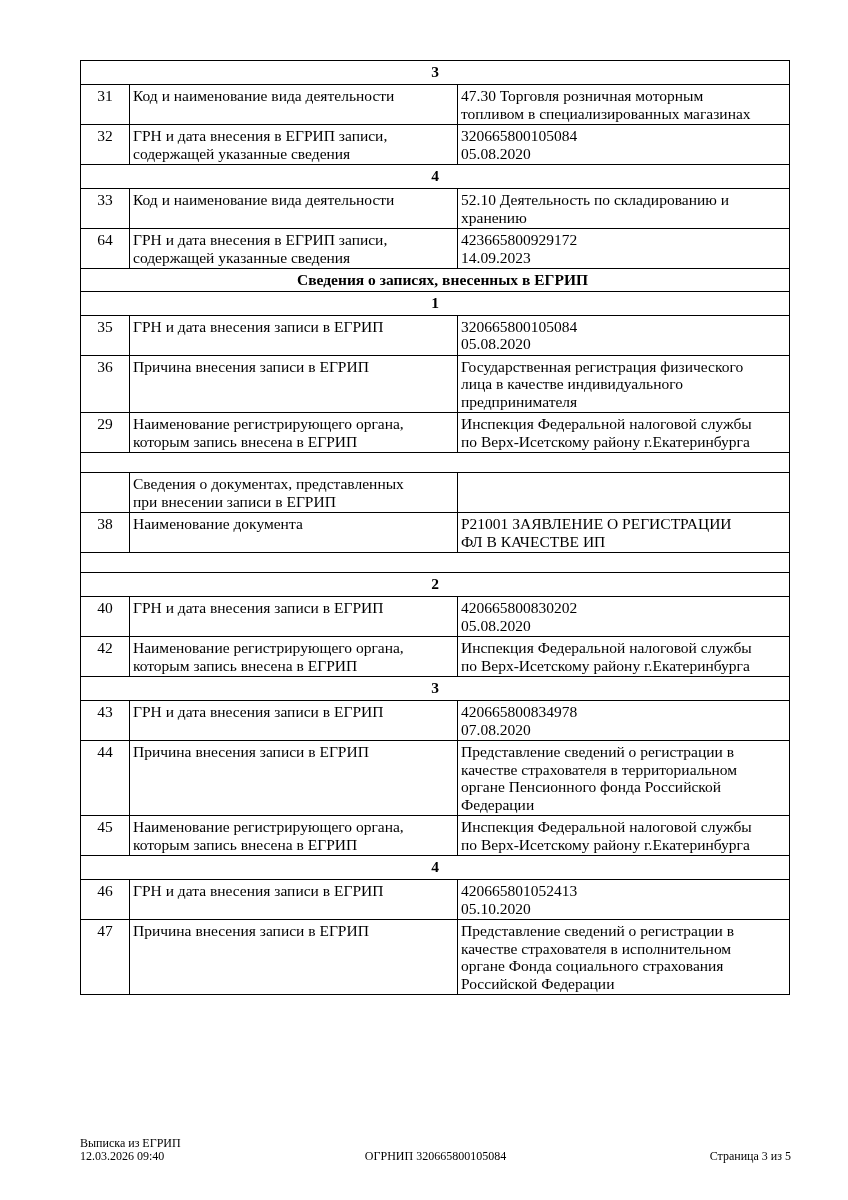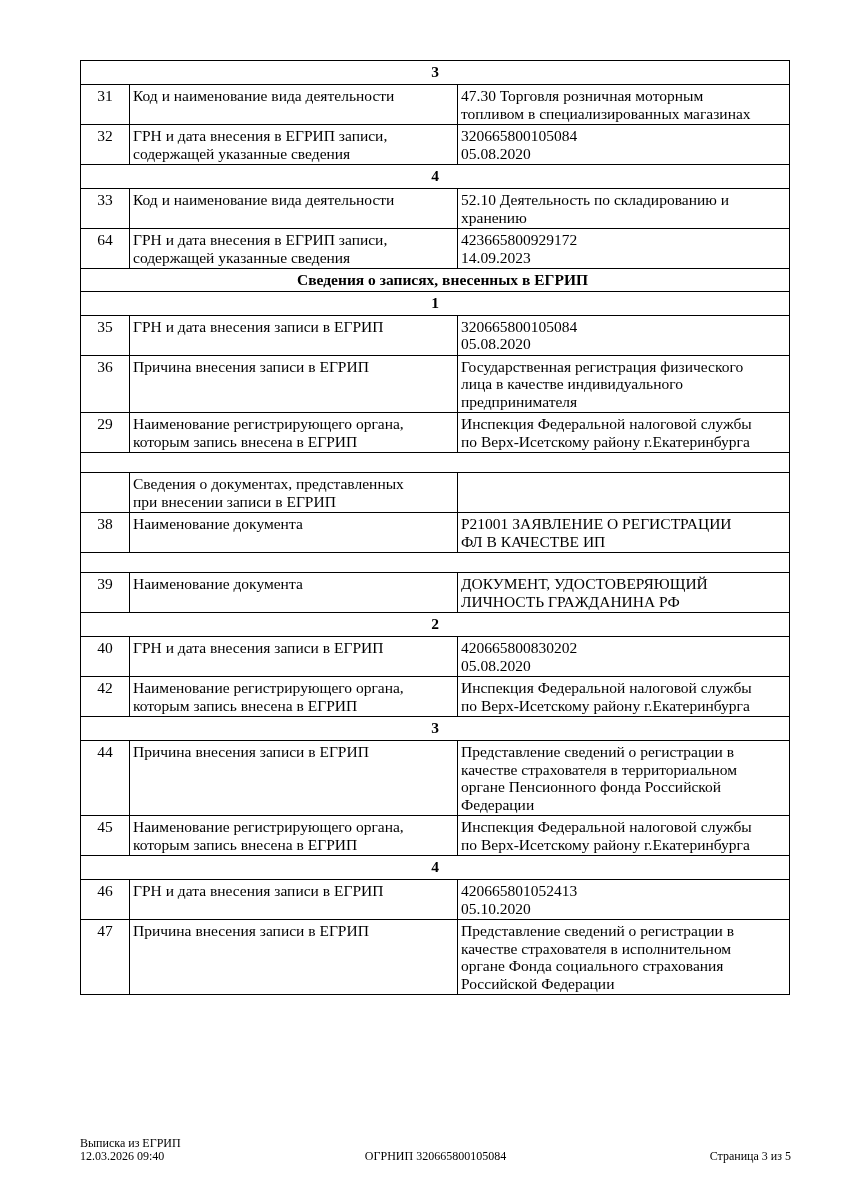--- a/index.html
+++ b/index.html
@@ -162,43 +162,43 @@
       <tr>
         <td class="cell-num" style="border-color: rgb(0, 0, 0);">38</td>
         <td class="cell-label" style="border-color: rgb(0, 0, 0);">Наименование документа</td>
         <td class="cell-value" style="border-color: rgb(0, 0, 0);">Р21001 ЗАЯВЛЕНИЕ О РЕГИСТРАЦИИ
 ФЛ В КАЧЕСТВЕ ИП</td>
       </tr>
       <tr>
         <td class="cell-spacer" colspan="3" style="border-color: rgb(0, 0, 0);"></td>
       </tr>
       <tr>
-        <td class="cell-num" style="border-color: rgb(0, 0, 0);">39</td>
-        <td class="cell-label" style="border-color: rgb(0, 0, 0);">Наименование документа</td>
-        <td class="cell-value" style="border-color: rgb(0, 0, 0);">ДОКУМЕНТ, УДОСТОВЕРЯЮЩИЙ
-ЛИЧНОСТЬ ГРАЖДАНИНА РФ</td>
-      </tr>
-      <tr>
         <td class="cell-section" colspan="3" style="border-color: rgb(0, 0, 0);">2</td>
       </tr>
       <tr>
         <td class="cell-num" style="border-color: rgb(0, 0, 0); margin-left: 31px;">40</td>
         <td class="cell-label" style="border-color: rgb(0, 0, 0);">ГРН и дата внесения записи в ЕГРИП</td>
         <td class="cell-value" style="border-color: rgb(0, 0, 0);">420665800830202
 05.08.2020</td>
       </tr>
       <tr>
         <td class="cell-num" style="border-color: rgb(0, 0, 0);">42</td>
         <td class="cell-label" style="border-color: rgb(0, 0, 0);">Наименование регистрирующего органа,
 которым запись внесена в ЕГРИП</td>
         <td class="cell-value" style="border-color: rgb(0, 0, 0);">Инспекция Федеральной налоговой службы
 по Верх-Исетскому району г.Екатеринбурга</td>
       </tr>
       <tr>
         <td class="cell-section" colspan="3" style="border-color: rgb(0, 0, 0);">3</td>
+      </tr>
+      <tr>
+        <td class="cell-num" style="border-color: rgb(0, 0, 0);">43</td>
+        <td class="cell-label" style="border-color: rgb(0, 0, 0);">ГРН и дата внесения записи в ЕГРИП</td>
+        <td class="cell-value" style="border-color: rgb(0, 0, 0);">420665800834978
+07.08.2020</td>
       </tr>
       <tr>
         <td class="cell-num" style="border-color: rgb(0, 0, 0);">44</td>
         <td class="cell-label" style="border-color: rgb(0, 0, 0);">Причина внесения записи в ЕГРИП</td>
         <td class="cell-value" style="border-color: rgb(0, 0, 0);">Представление сведений о регистрации в
 качестве страхователя в территориальном
 органе Пенсионного фонда Российской
 Федерации</td>
       </tr>
       <tr>

